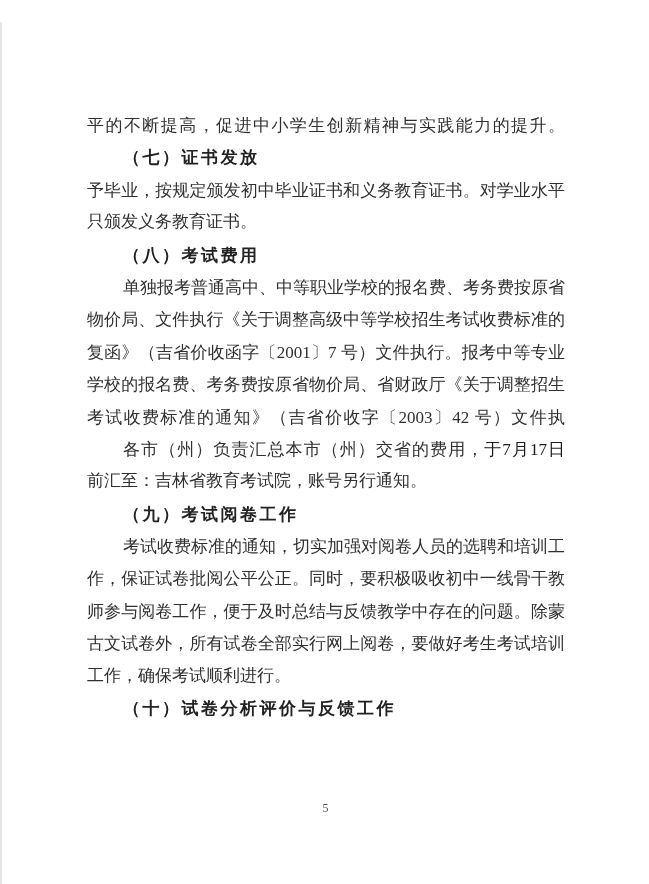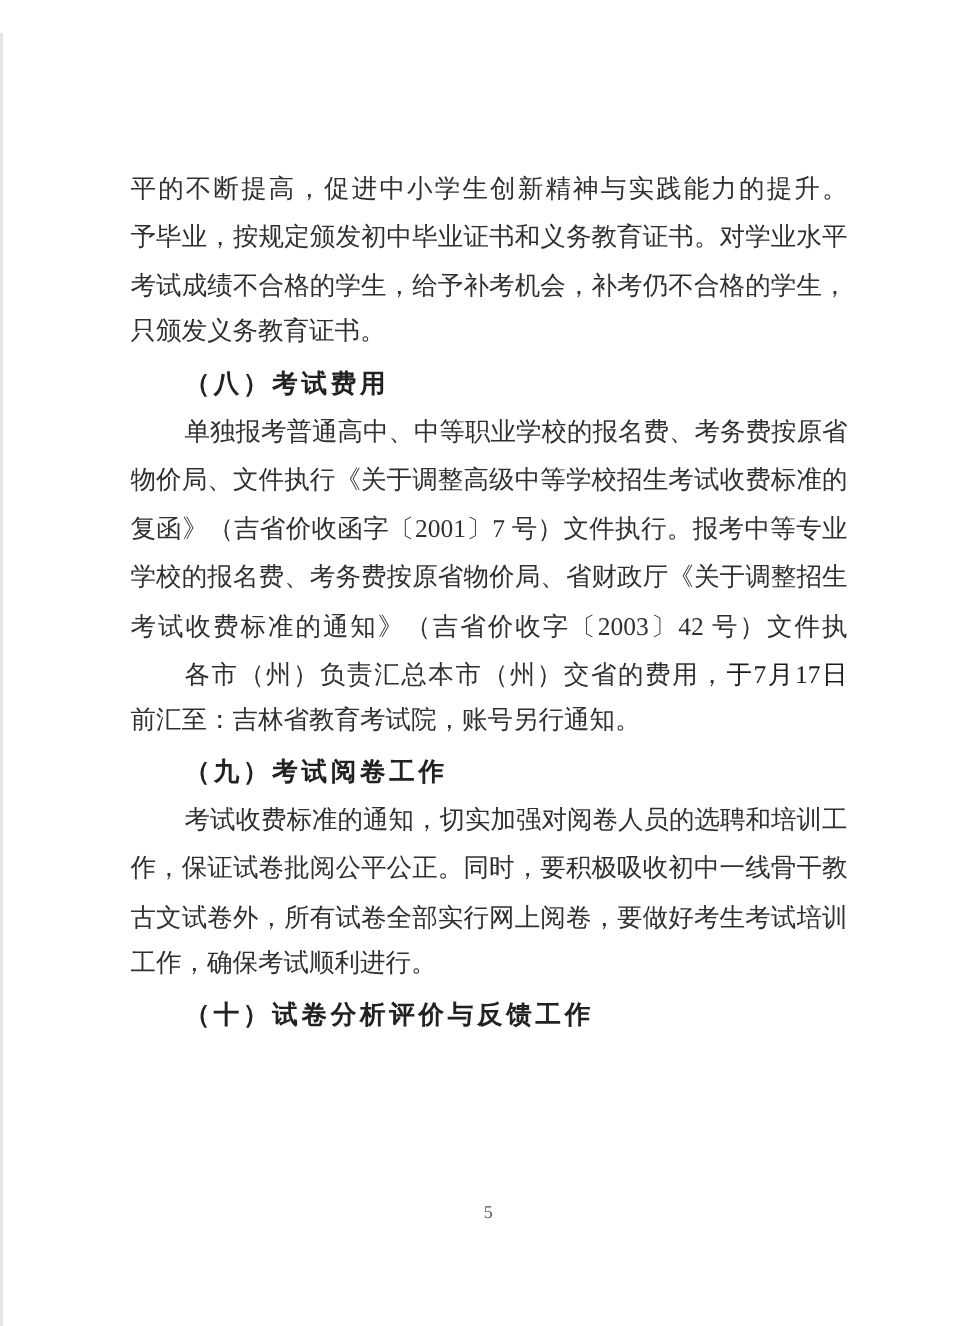--- a/index.html
+++ b/index.html
@@ -56,34 +56,35 @@
     color: #555555;
     letter-spacing: 1px;
   }
 </style>
 </head>
 <body>
 
 <div class="page">
   <div class="doc-body">
     <div class="line just">平的不断提高，促进中小学生创新精神与实践能力的提升。</div>
+    <div class="line heading">（七）证书发放</div>
     <div class="line just">予毕业，按规定颁发初中毕业证书和义务教育证书。对学业水平</div>
-    <div class="line just">考试成绩不合格的学生，给予补考机会，补考仍不合格的学生，</div>
     <div class="line left">只颁发义务教育证书。</div>
     <div class="line heading">（八）考试费用</div>
     <div class="line just ind">单独报考普通高中、中等职业学校的报名费、考务费按原省</div>
     <div class="line just">物价局、文件执行《关于调整高级中等学校招生考试收费标准的</div>
     <div class="line just">复函》（吉省价收函字〔2001〕7 号）文件执行。报考中等专业</div>
     <div class="line just">学校的报名费、考务费按原省物价局、省财政厅《关于调整招生</div>
     <div class="line just">考试收费标准的通知》（吉省价收字〔2003〕42 号）文件执行。</div>
     <div class="line just ind">
       <span>各市（州）负责汇总本市（州）交省的费用，</span><span class="bold-seg">于7月17日</span>
     </div>
     <div class="line left">前汇至：吉林省教育考试院，账号另行通知。</div>
     <div class="line heading">（九）考试阅卷工作</div>
     <div class="line just ind">考试收费标准的通知，切实加强对阅卷人员的选聘和培训工</div>
     <div class="line just">作，保证试卷批阅公平公正。同时，要积极吸收初中一线骨干教</div>
+    <div class="line just">师参与阅卷工作，便于及时总结与反馈教学中存在的问题。除蒙</div>
     <div class="line just">古文试卷外，所有试卷全部实行网上阅卷，要做好考生考试培训</div>
     <div class="line left">工作，确保考试顺利进行。</div>
     <div class="line heading">（十）试卷分析评价与反馈工作</div>
   </div>
   <div class="page-number">5</div>
 </div>
 
 </body></html>

